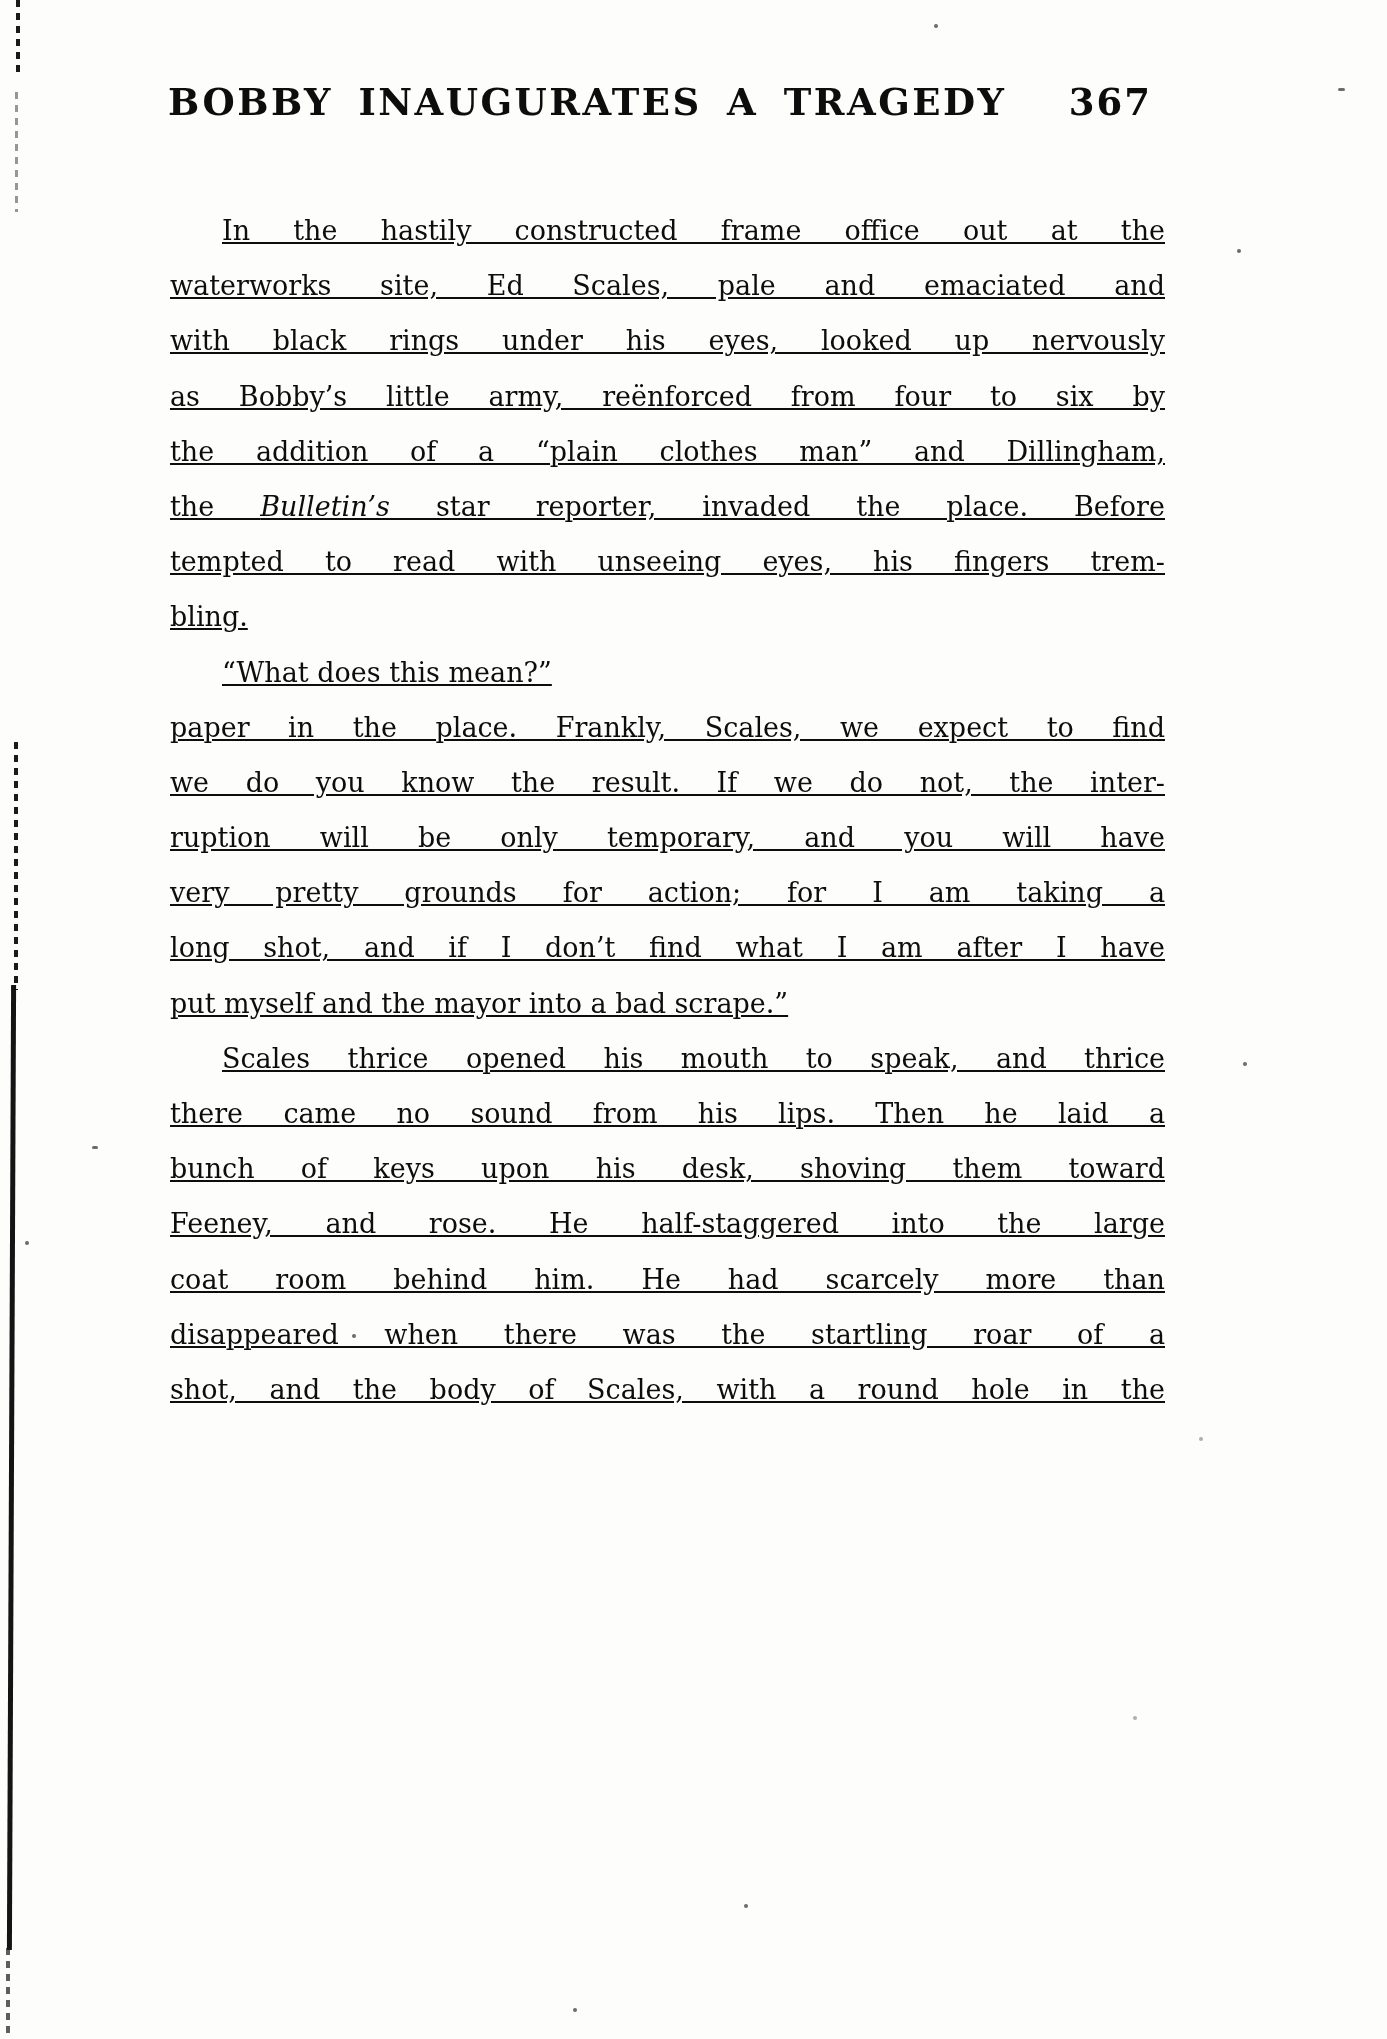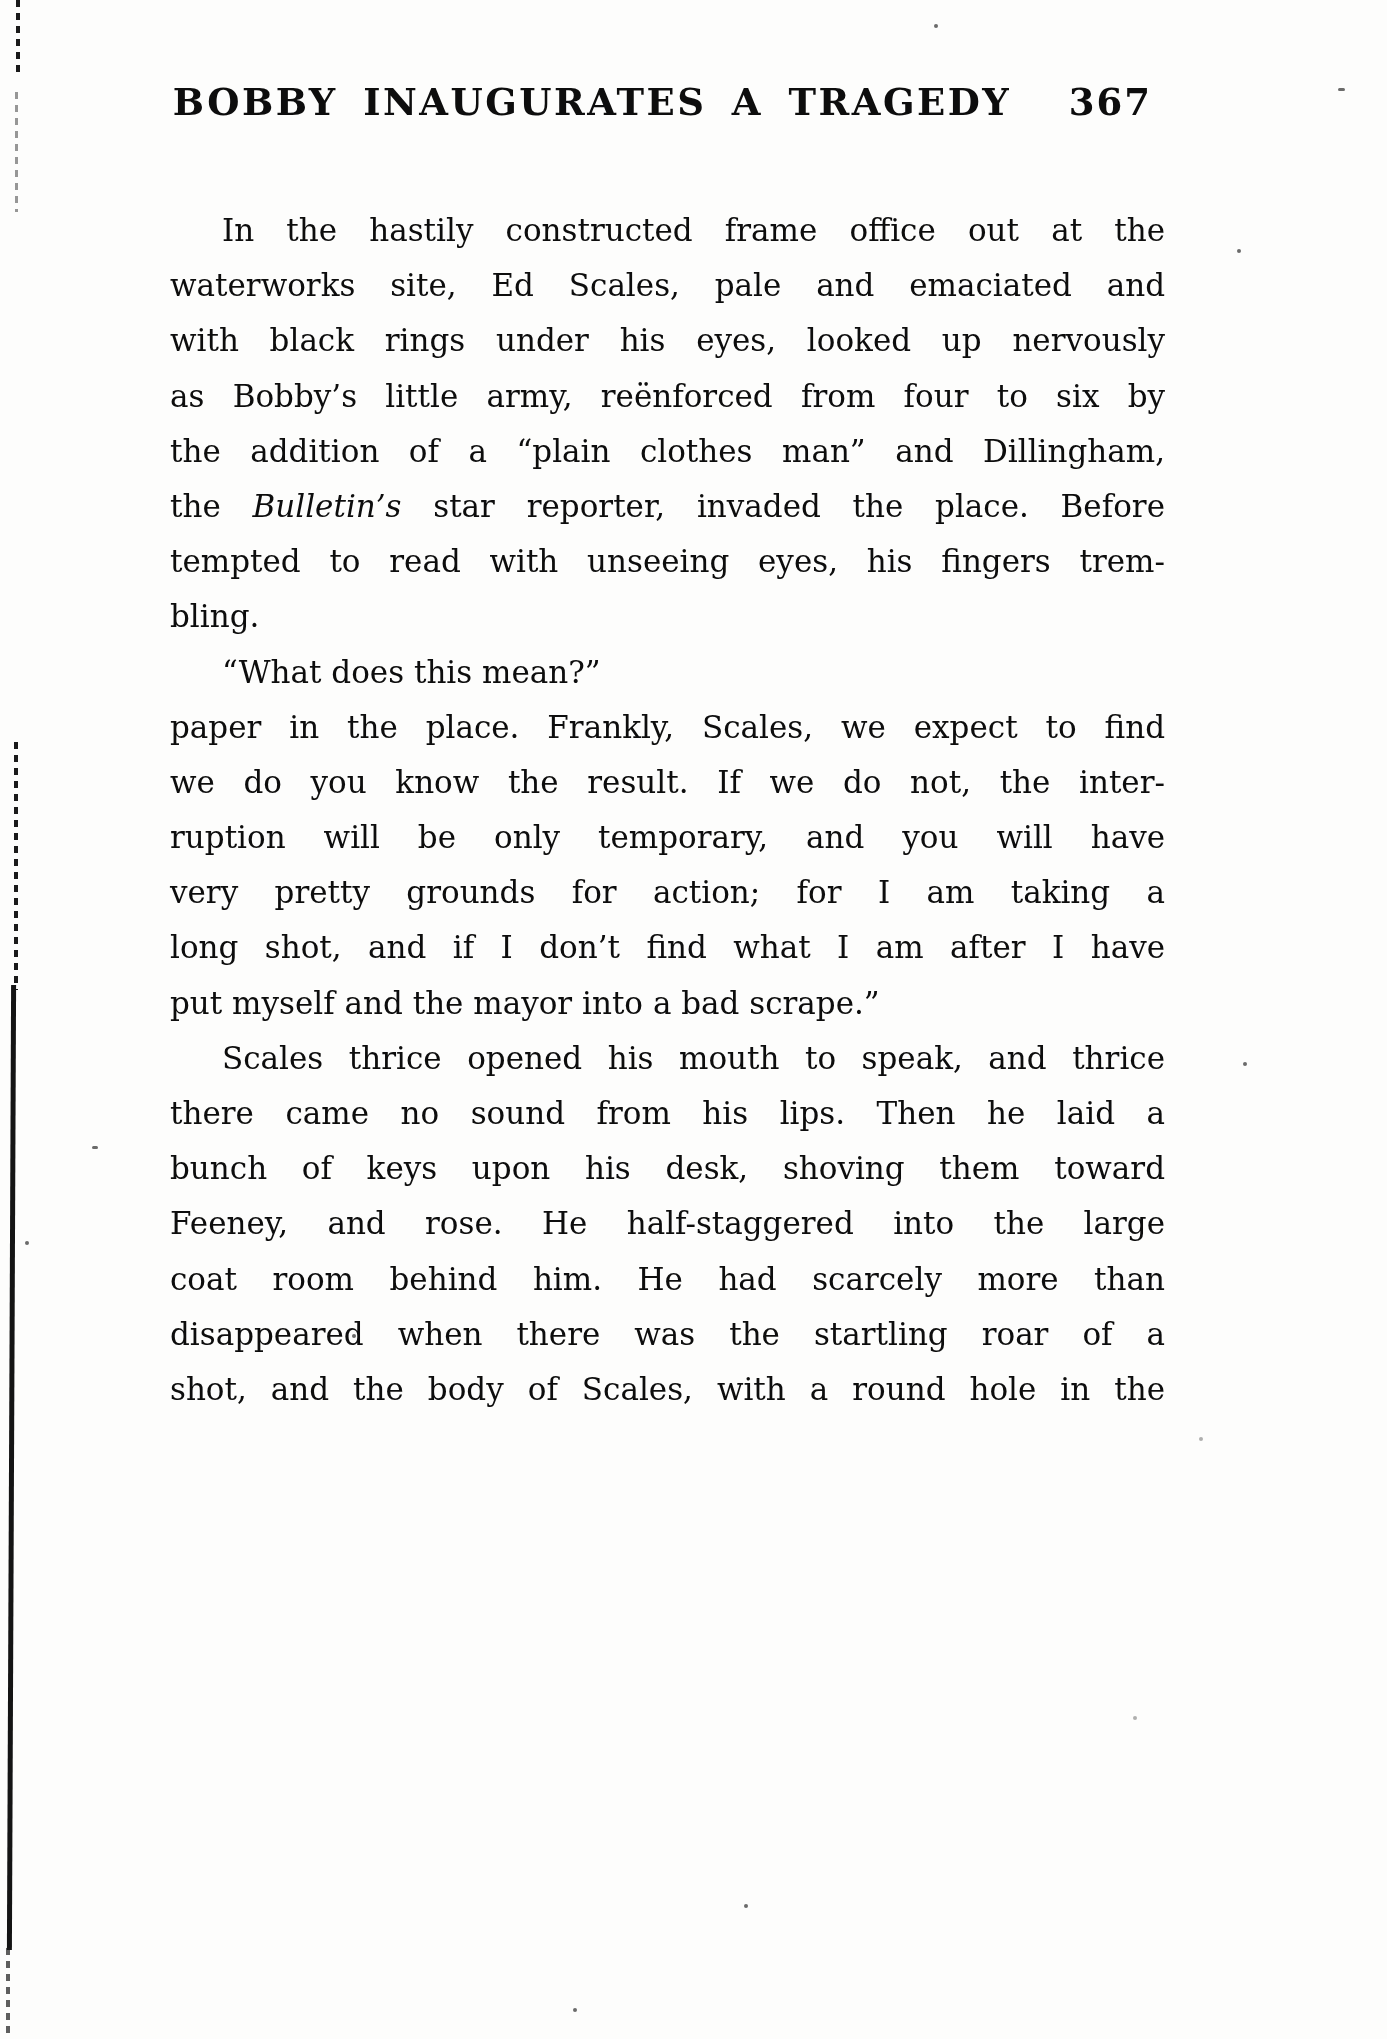--- a/index.html
+++ b/index.html
@@ -20,21 +20,20 @@
   
   .running-head {
     position: absolute;
     top: 80px;
     left: 168px;
     width: 998px;
     height: 52px;
   }
   .running-head .title {
     display: block;
-    text-align: center;
     padding-right: 150px;
     font-size: 37px;
     font-weight: bold;
     letter-spacing: 2.5px;
     word-spacing: 10px;
     white-space: nowrap;
   }
   .running-head .folio {
     position: absolute;
     right: 14px;
@@ -46,25 +45,26 @@
   
   .text-block {
     position: absolute;
     top: 203px;
     left: 170px;
     width: 995px;
   }
   .line {
     height: 55.2px;
     line-height: 55.2px;
-    font-size: 31px;
+    font-size: 27px;
     text-align: justify;
     text-align-last: justify;
     white-space: normal;
     overflow: visible;
+    text-decoration: underline;
   }
   .line.indent { text-indent: 52px; }
   .line.para-end { text-align-last: left; }
   .italic { font-style: italic; }
   
   .artifact { position: absolute; pointer-events: none; }
   .v-dash {
     background: repeating-linear-gradient(
       to bottom, #1a1a1a 0px, #1a1a1a 7px, transparent 7px, transparent 13px);
   }

